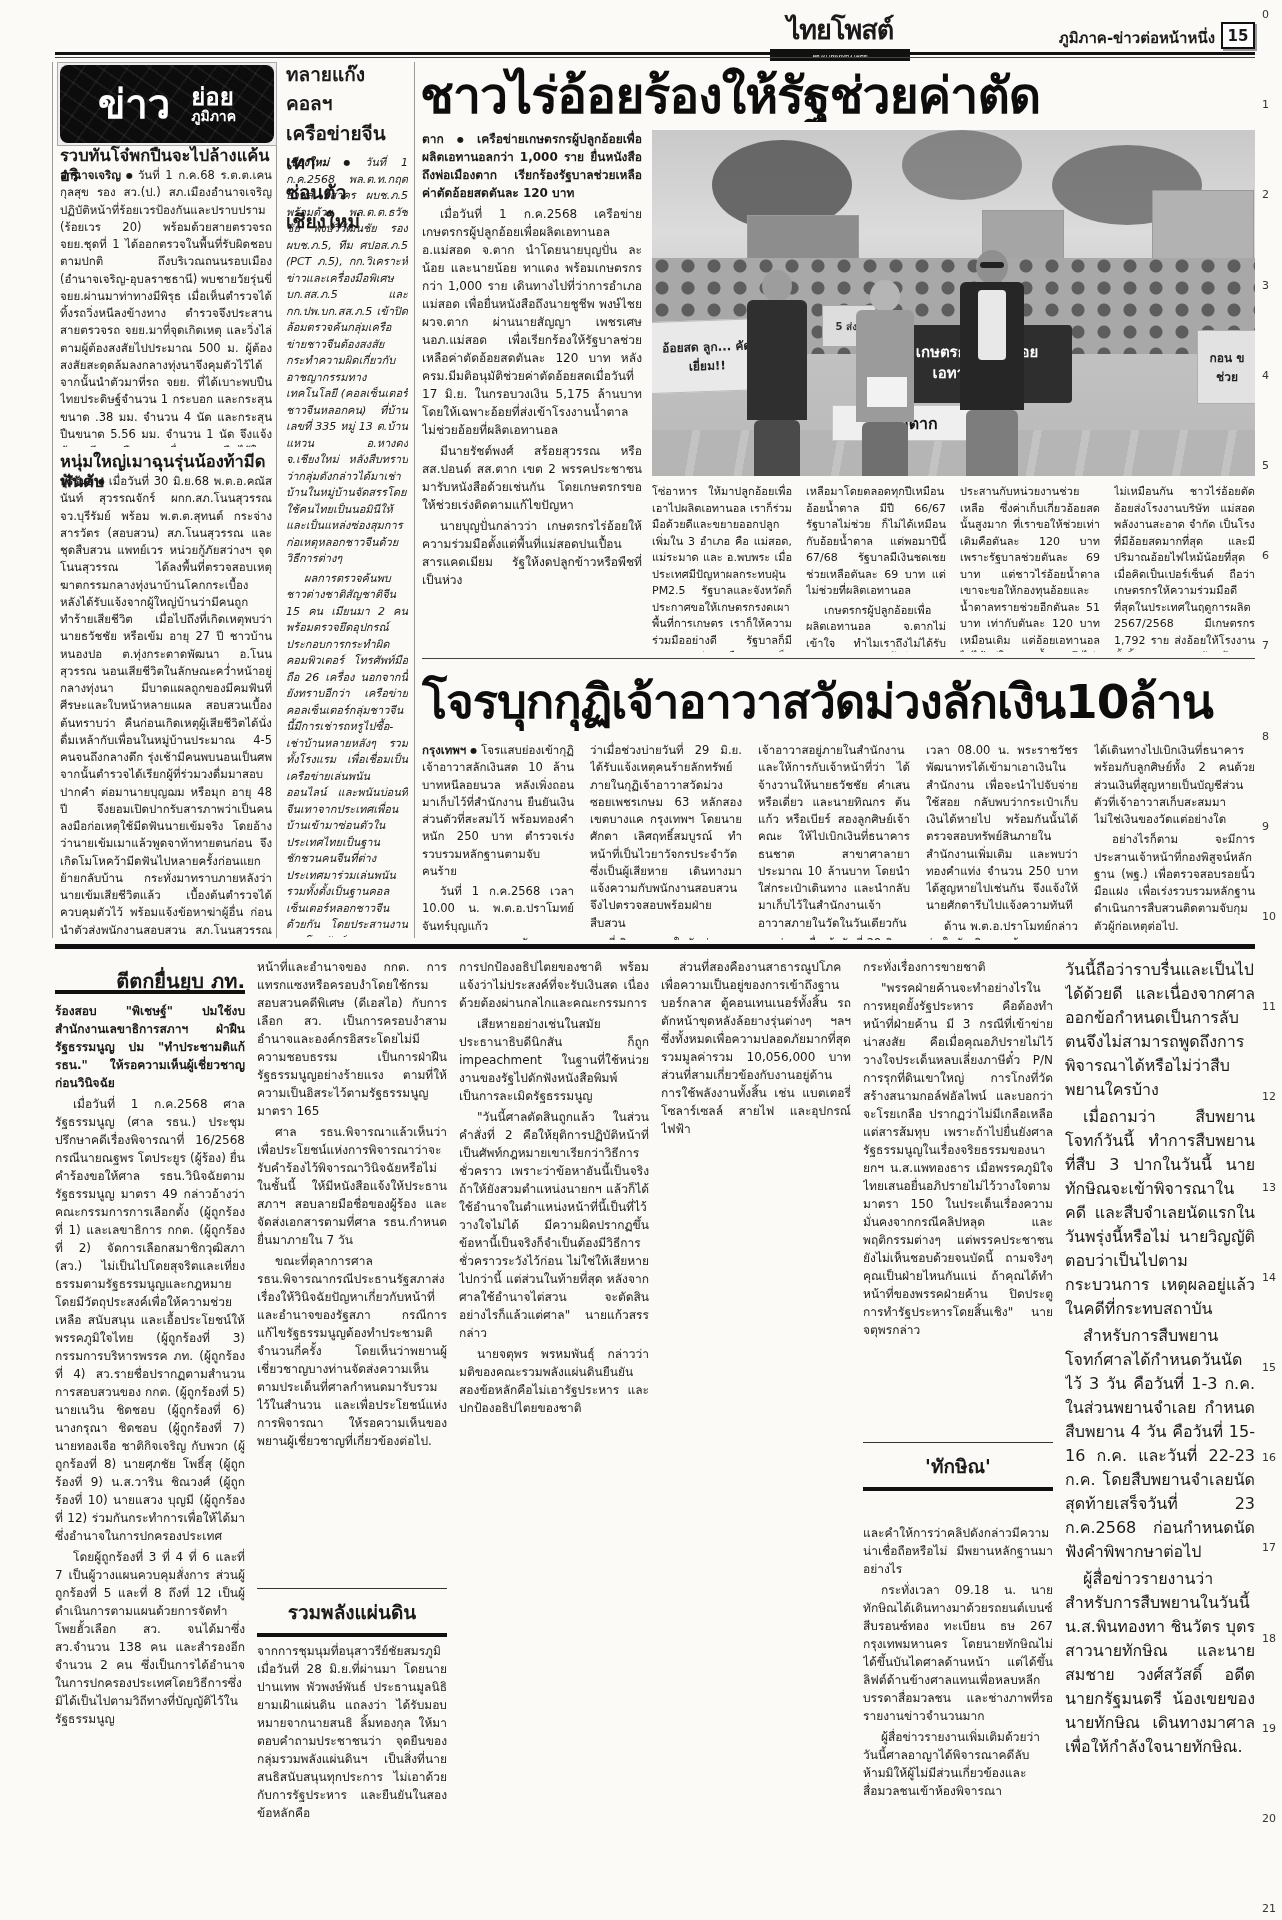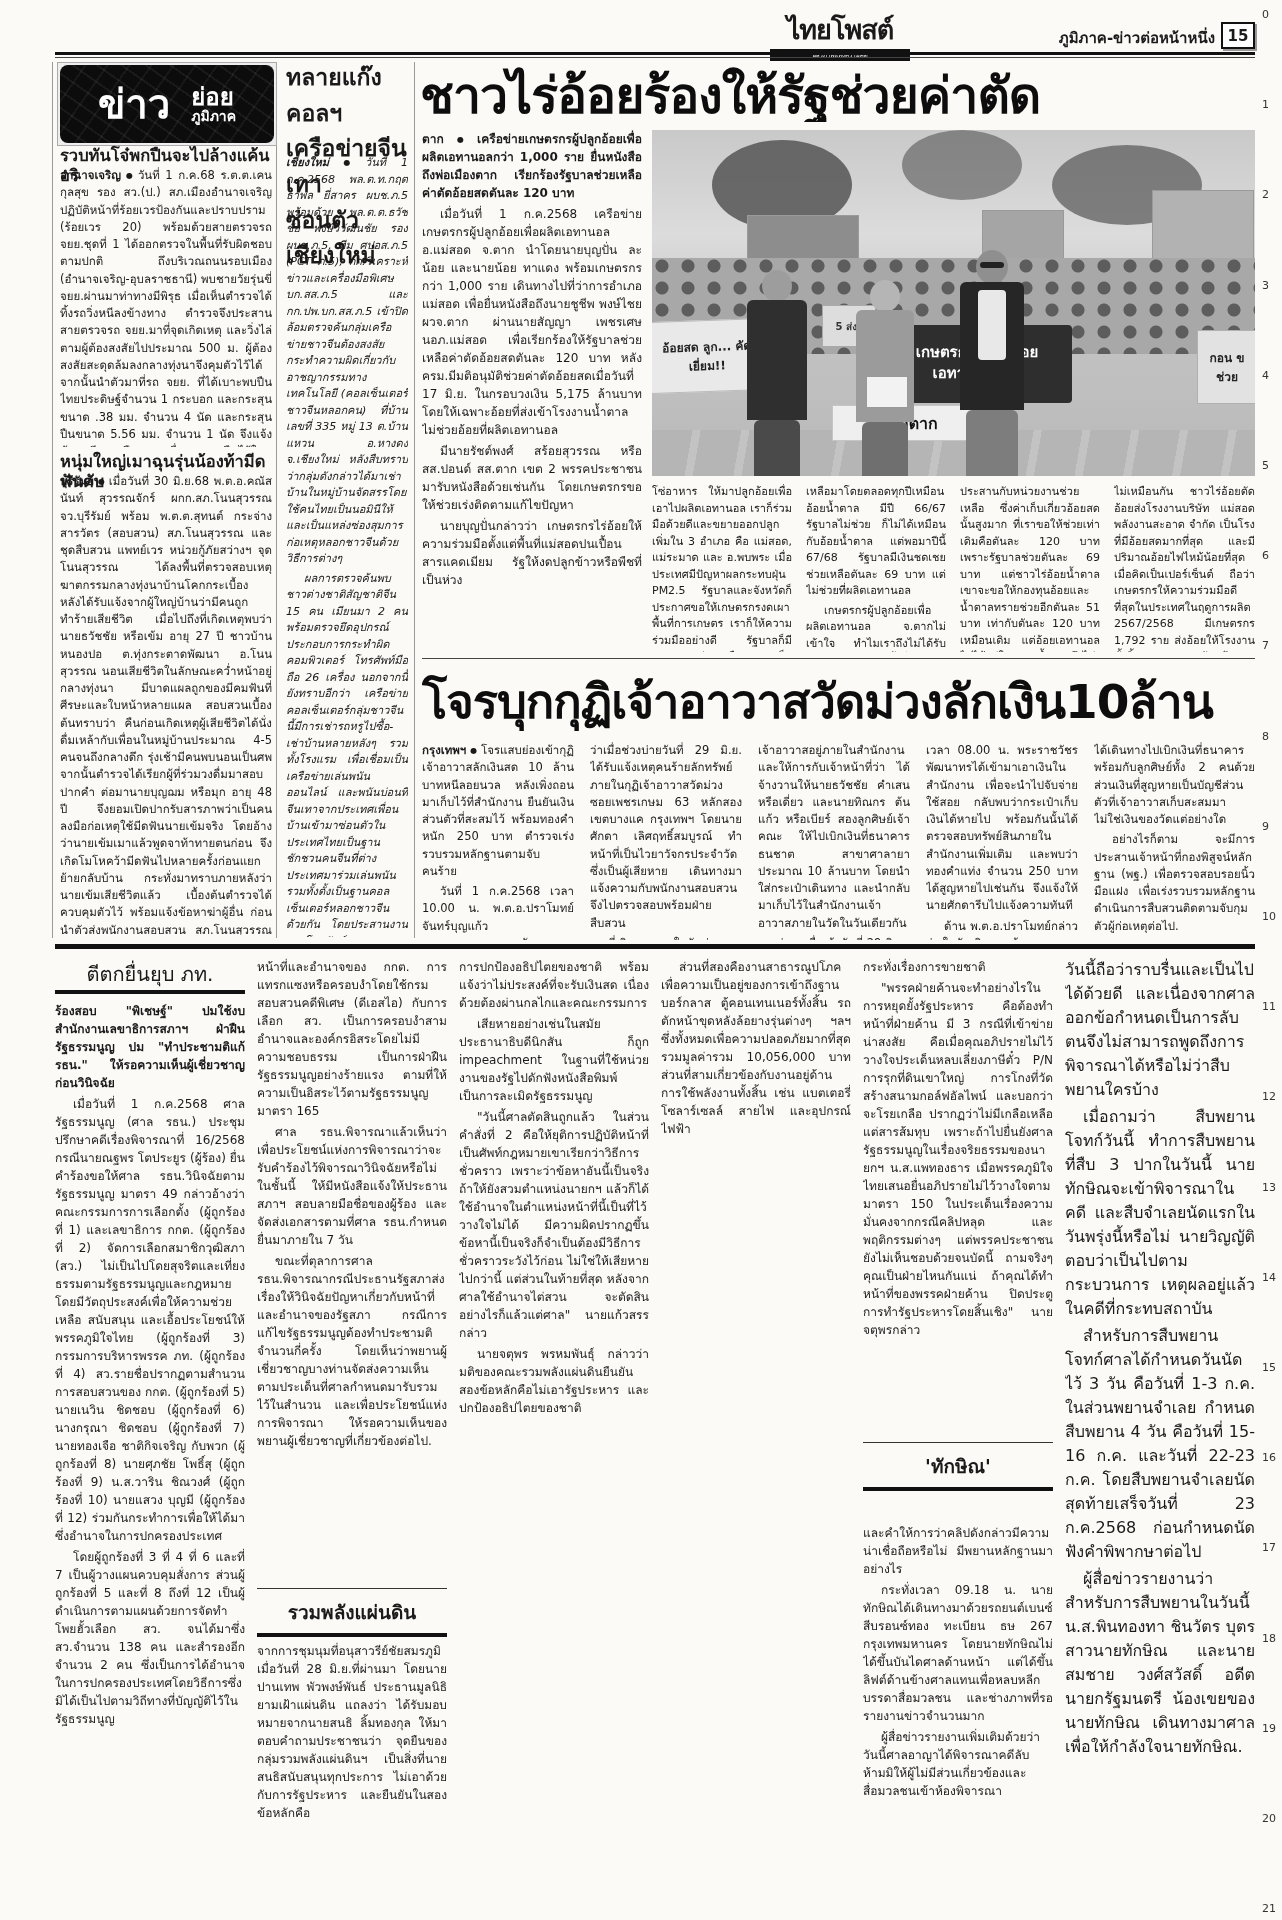--- a/index.html
+++ b/index.html
@@ -7,21 +7,21 @@
         font-family:"DejaVu Sans",sans-serif;overflow:hidden;margin:0 auto;}
   .abs{position:absolute;}
   .col{text-align:justify;overflow:hidden;font-size:11.5px;line-height:1.5;}
   .col p{margin:0 0 3px 0;text-indent:18px;}
   .col p.nofirst{text-indent:0;}
   .dl{font-weight:bold;}
   .bullet{font-size:8px;vertical-align:1px;padding:0 3px;}
   .story-head{font-weight:bold;font-size:16.5px;line-height:1.2;}
   .rule-thick{background:#111;}
   .rule-thin{background:#444;}
-  .boxhead{font-weight:normal;text-align:center;}
+  .boxhead{font-weight:bold;text-align:right;margin-top:7px;}
   .subhead{font-weight:bold;text-align:center;font-size:19px;
            border-top:1px solid #333;border-bottom:4px solid #111;padding:8px 0 6px;}
   .lead-bold{font-weight:bold;}
   .ruler-num{position:absolute;left:1262px;font-size:11px;color:#333;font-family:"DejaVu Sans",sans-serif;}
   .headline{font-weight:900;color:#0d0d0d;white-space:nowrap;overflow:hidden;letter-spacing:-1px;}
   
   .photo{background:linear-gradient(#c9c9c9 0%,#dcdcdc 30%,#c2c2c2 60%,#b9b9b9 100%);overflow:hidden;}
   .ph-tree{position:absolute;background:#555;border-radius:50%;opacity:.85;}
   .ph-bldg{position:absolute;background:#b2b2b2;border:1px solid #9a9a9a;}
   .ph-crowd{position:absolute;background:
@@ -94,21 +94,21 @@
   <div class="abs story-head" style="left:60px;top:146px;width:210px;">รวบทันโจ๋พกปืนจะไปล้างแค้นอริ</div>
   <div class="abs col" style="left:60px;top:167px;width:212px;height:280px;">
     <p class="nofirst"><span class="dl">อำนาจเจริญ</span><span class="bullet">●</span><span>วันที่ 1 ก.ค.68 ร.ต.ต.เคน กุลสุข รอง สว.(ป.) สภ.เมืองอำนาจเจริญ ปฏิบัติหน้าที่ร้อยเวรป้องกันและปราบปราม (ร้อยเวร 20) พร้อมด้วยสายตรวจรถ จยย.ชุดที่ 1 ได้ออกตรวจในพื้นที่รับผิดชอบตามปกติ ถึงบริเวณถนนรอบเมือง (อำนาจเจริญ-อุบลราชธานี) พบชายวัยรุ่นขี่ จยย.ผ่านมาท่าทางมีพิรุธ เมื่อเห็นตำรวจได้ทิ้งรถวิ่งหนีลงข้างทาง ตำรวจจึงประสานสายตรวจรถ จยย.มาที่จุดเกิดเหตุ และวิ่งไล่ตามผู้ต้องสงสัยไปประมาณ 500 ม. ผู้ต้องสงสัยสะดุดล้มลงกลางทุ่งนาจึงคุมตัวไว้ได้ จากนั้นนำตัวมาที่รถ จยย. ที่ได้เบาะพบปืนไทยประดิษฐ์จำนวน 1 กระบอก และกระสุนขนาด .38 มม. จำนวน 4 นัด และกระสุนปืนขนาด 5.56 มม. จำนวน 1 นัด จึงแจ้งข้อหามีอาวุธปืนและเครื่องกระสุนปืนไว้ในครอบครองโดยไม่ได้รับอนุญาต พกพาอาวุธปืนไปในหมู่บ้านหรือทางสาธารณะโดยไม่ได้รับอนุญาตและไม่มีเหตุอันควร เสพยาเสพติดให้โทษประเภท 1 (เมทแอมเฟตามีนไฮโดรคลอไรด์) โดยฝ่าฝืนต่อกฎหมายและเสพขับฯ มีรายงานว่าผู้ต้องหาได้เตรียมจะนำปืนไปยิงคู่อริใน ตำบลปุ่ง กระทั่งถึงที่เกิดเหตุและถูกจับกุมเสียก่อน จากนั้นส่งตัวให้ พงส.สภ.เมืองอำนาจเจริญดำเนินคดีต่อไป</span></p>
   </div>
 
   <div class="abs story-head" style="left:60px;top:452px;width:210px;">หนุ่มใหญ่เมาฉุนรุ่นน้องท้ามีดฟันดับ</div>
   <div class="abs col" style="left:60px;top:473px;width:212px;height:462px;">
     <p class="nofirst"><span class="dl">บุรีรัมย์</span><span class="bullet">●</span><span>เมื่อวันที่ 30 มิ.ย.68 พ.ต.อ.คณัสนันท์ สุวรรณจักร์ ผกก.สภ.โนนสุวรรณ จว.บุรีรัมย์ พร้อม พ.ต.ต.สุทนต์ กระจ่าง สารวัตร (สอบสวน) สภ.โนนสุวรรณ และชุดสืบสวน แพทย์เวร หน่วยกู้ภัยสว่างฯ จุดโนนสุวรรณ ได้ลงพื้นที่ตรวจสอบเหตุฆาตกรรมกลางทุ่งนาบ้านโคกกระเบื้อง หลังได้รับแจ้งจากผู้ใหญ่บ้านว่ามีคนถูกทำร้ายเสียชีวิต เมื่อไปถึงที่เกิดเหตุพบว่านายธวัชชัย หรือเข้ม อายุ 27 ปี ชาวบ้านหนองปอ ต.ทุ่งกระตาดพัฒนา อ.โนนสุวรรณ นอนเสียชีวิตในลักษณะคว่ำหน้าอยู่กลางทุ่งนา มีบาดแผลถูกของมีคมฟันที่ศีรษะและใบหน้าหลายแผล สอบสวนเบื้องต้นทราบว่า คืนก่อนเกิดเหตุผู้เสียชีวิตได้นั่งดื่มเหล้ากับเพื่อนในหมู่บ้านประมาณ 4-5 คนจนถึงกลางดึก รุ่งเช้ามีคนพบนอนเป็นศพ จากนั้นตำรวจได้เรียกผู้ที่ร่วมวงดื่มมาสอบปากคำ ต่อมานายบุญฌม หรือมุก อายุ 48 ปี จึงยอมเปิดปากรับสารภาพว่าเป็นคนลงมือก่อเหตุใช้มีดฟันนายเข้มจริง โดยอ้างว่านายเข้มเมาแล้วพูดจาท้าทายตนก่อน จึงเกิดโมโหคว้ามีดฟันไปหลายครั้งก่อนแยกย้ายกลับบ้าน กระทั่งมาทราบภายหลังว่านายเข้มเสียชีวิตแล้ว เบื้องต้นตำรวจได้ควบคุมตัวไว้ พร้อมแจ้งข้อหาฆ่าผู้อื่น ก่อนนำตัวส่งพนักงานสอบสวน สภ.โนนสุวรรณ ดำเนินคดีตามกฎหมายต่อไป</span></p>
   </div>
 
-  <div class="abs" style="left:286px;top:60px;width:122px;font-weight:bold;font-size:23px;line-height:1.55;">
+  <div class="abs" style="left:286px;top:60px;width:122px;font-weight:bold;font-size:19px;line-height:1.55;">
     <div>ทลายแก๊งคอลฯ</div>
     <div>เครือข่ายจีนเทา</div>
     <div>ซ่อนตัวเชียงใหม่</div>
   </div>
   <div class="abs col" style="left:286px;top:155px;width:122px;height:782px;font-size:11px;font-style:italic;">
     <p class="nofirst"><span class="dl">เชียงใหม่</span><span class="bullet">●</span><span>วันที่ 1 ก.ค.2568 พล.ต.ท.กฤตธาพล ยี่สาคร ผบช.ภ.5 พร้อมด้วย พล.ต.ต.ธวัชชัย พงษ์วิวัฒนชัย รอง ผบช.ภ.5, ทีม ศปอส.ภ.5 (PCT ภ.5), กก.วิเคราะห์ข่าวและเครื่องมือพิเศษ บก.สส.ภ.5 และ กก.ปพ.บก.สส.ภ.5 เข้าปิดล้อมตรวจค้นกลุ่มเครือข่ายชาวจีนต้องสงสัยกระทำความผิดเกี่ยวกับอาชญากรรมทางเทคโนโลยี (คอลเซ็นเตอร์ชาวจีนหลอกคน) ที่บ้านเลขที่ 335 หมู่ 13 ต.บ้านแหวน อ.หางดง จ.เชียงใหม่ หลังสืบทราบว่ากลุ่มดังกล่าวได้มาเช่าบ้านในหมู่บ้านจัดสรรโดยใช้คนไทยเป็นนอมินีให้ และเป็นแหล่งซ่องสุมการก่อเหตุหลอกชาวจีนด้วยวิธีการต่างๆ</span></p>
     <p>ผลการตรวจค้นพบชาวต่างชาติสัญชาติจีน 15 คน เมียนมา 2 คน พร้อมตรวจยึดอุปกรณ์ประกอบการกระทำผิดคอมพิวเตอร์ โทรศัพท์มือถือ 26 เครื่อง นอกจากนี้ยังทราบอีกว่า เครือข่ายคอลเซ็นเตอร์กลุ่มชาวจีนนี้มีการเช่ารถหรูไปซื้อ-เช่าบ้านหลายหลังๆ รวมทั้งโรงแรม เพื่อเชื่อมเป็นเครือข่ายเล่นพนันออนไลน์ และพนันบ่อนที่จีนเทาจากประเทศเพื่อนบ้านเข้ามาซ่อนตัวในประเทศไทยเป็นฐานชักชวนคนจีนที่ต่างประเทศมาร่วมเล่นพนัน รวมทั้งตั้งเป็นฐานคอลเซ็นเตอร์หลอกชาวจีนด้วยกัน โดยประสานงานทางโทรศัพท์</p>
 
   </div>
   <div class="abs vline" style="left:414px;top:62px;height:876px;"></div>

